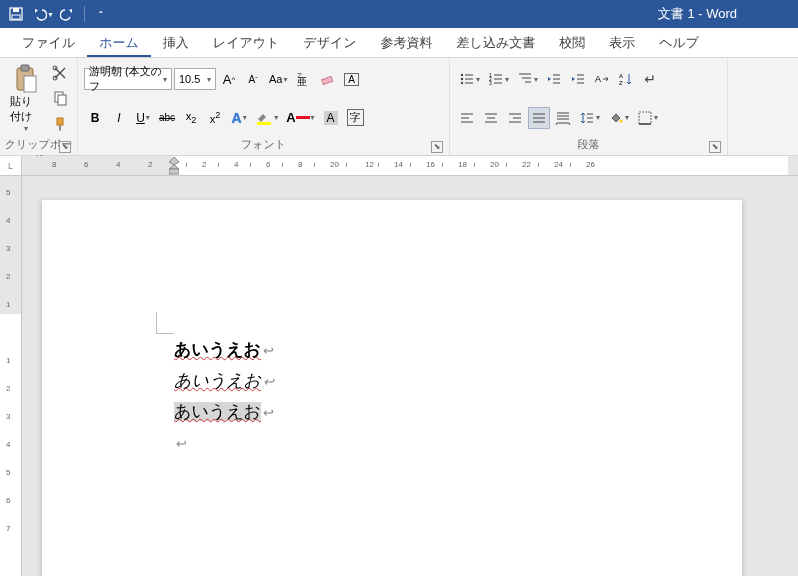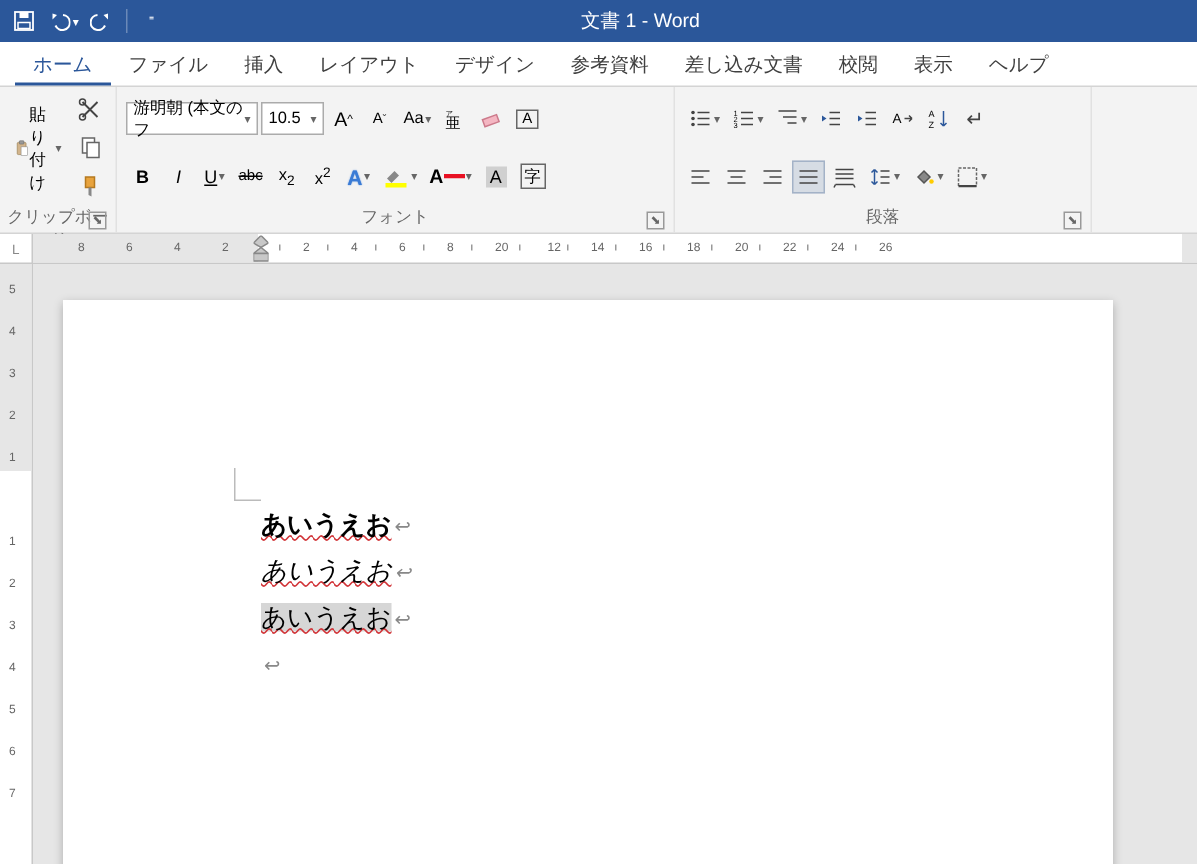--- a/index.html
+++ b/index.html
@@ -1,31 +1,31 @@
 <!DOCTYPE html>
 <html><head>
 <meta charset="utf-8">
 <style>
   * { box-sizing: border-box; margin: 0; padding: 0; }
   body { font-family: "Meiryo UI", "Yu Gothic UI", sans-serif; font-size: 12px; background: #e6e6e6; width: 798px; height: 576px; overflow: hidden; }
   .titlebar { height: 28px; background: #2b579a; color: #fff; display: flex; align-items: center; }
   .qat { display: flex; align-items: center; padding: 0 4px; gap: 2px; }
   .qat-item { width: 24px; height: 24px; display: flex; align-items: center; justify-content: center; cursor: pointer; }
   .qat-sep { width:1px; height:16px; background:rgba(255,255,255,.3); margin:0 2px;}
-  .title { flex: 1; text-align: center; font-size: 13px; padding-right:61px;}
+  .title { flex: 1; text-align: right; font-size: 13px; padding-right:61px;}
   .searchbar { width: 290px; height: 28px; background: #1e3e6e; display: flex; align-items: center; padding: 0 8px; color: #cfd8e8; gap: 8px; }
   .tabsbar { height: 30px; background: #fff; display: flex; align-items: flex-end; border-bottom: 1px solid #d4d4d4; padding-left: 10px; gap: 0; }
   .tab { padding: 6px 12px 5px; font-size: 13px; color: #404040; cursor: pointer; }
   .tab.active { color: #2b579a; border-bottom: 2px solid #2b579a; padding-bottom:3px;}
   .ribbon { height: 98px; background: #f3f3f3; border-bottom: 1px solid #d4d4d4; display: flex; position:relative;}
   .group { border-right: 1px solid #e1e1e1; display: flex; flex-direction: column; padding: 2px 4px 0; }
   .group-body { flex: 1; display: flex; }
   .group-label { height: 18px; font-size: 11px; color: #666; text-align: center; position:relative;}
   .dlaunch { position:absolute; right:2px; bottom:2px; width:12px;height:12px; border:1px solid #999; font-size:8px; line-height:10px; text-align:center; color:#666; cursor:pointer;}
-  .vbtn { display: flex; flex-direction: row; align-items: center; justify-content: center; padding: 2px 6px; cursor: pointer; min-width: 40px; }
+  .vbtn { display: flex; flex-direction: column; align-items: center; justify-content: center; padding: 2px 6px; cursor: pointer; min-width: 40px; }
   .icon16 { width: 16px; height: 16px; display: inline-flex; align-items:center; justify-content:center;}
   .col { display: flex; flex-direction: column; justify-content: space-around; padding: 0 2px; }
   .row { display: flex; align-items: center; gap: 2px; height: 24px; }
   .btn { min-width: 22px; height: 22px; display: inline-flex; align-items: center; justify-content: center; cursor: pointer; padding: 0 2px; border:1px solid transparent;}
   .dd { font-size:8px; color:#666; margin-left:1px;}
   .fontname { width: 88px; height: 22px; border: 1px solid #ababab; background: #fff; font-size: 11px; padding: 0 4px; display:flex; align-items:center; justify-content:space-between;}
   .fontsize { width: 42px; height: 22px; border: 1px solid #ababab; background: #fff; font-size: 11px; padding: 0 4px; display:flex; align-items:center; justify-content:space-between;}
   .styles { display:flex; align-items:center;}
   .stylecard { width:46px; height:56px; border:1px solid #c8c8c8; background:#fff; margin:2px; display:flex; flex-direction:column; align-items:center; justify-content:center; cursor:pointer;}
   .stylecard .samp { font-family:"Yu Mincho",serif; font-size:12px;}
@@ -76,22 +76,22 @@
     </div>
     <div class="qat-sep"></div>
     <div class="qat-item">
         <span style="color:#fff;font-size:10px">⁼</span>
       </div>
   </div>
   <div class="title">文書 1  -  Word</div>
 </div>
 
 <div class="tabsbar">
+  <div class="tab">ファイル</div>
   <div class="tab active">ホーム</div>
-  <div class="tab">ファイル</div>
   <div class="tab">挿入</div>
   <div class="tab">レイアウト</div>
   <div class="tab">デザイン</div>
   <div class="tab">参考資料</div>
   <div class="tab">差し込み文書</div>
   <div class="tab">校閲</div>
   <div class="tab">表示</div>
   <div class="tab">ヘルプ</div>
 </div>
 

